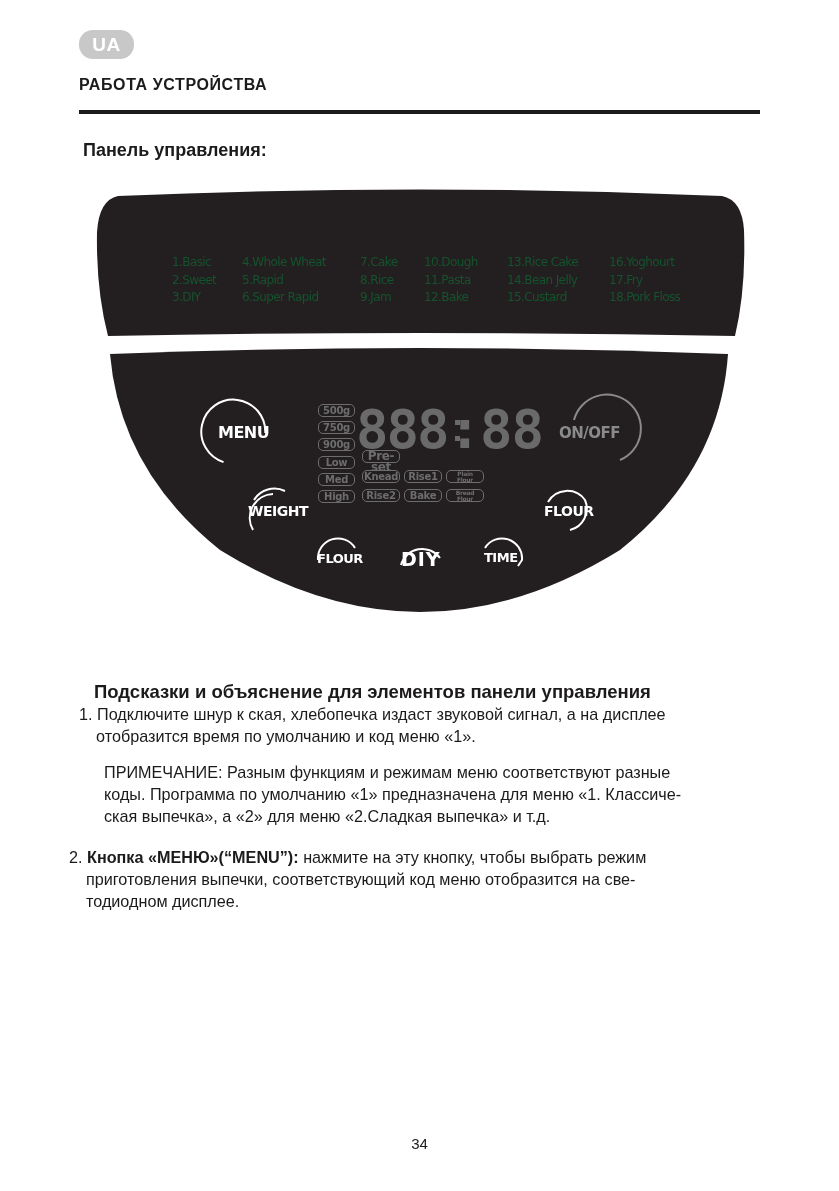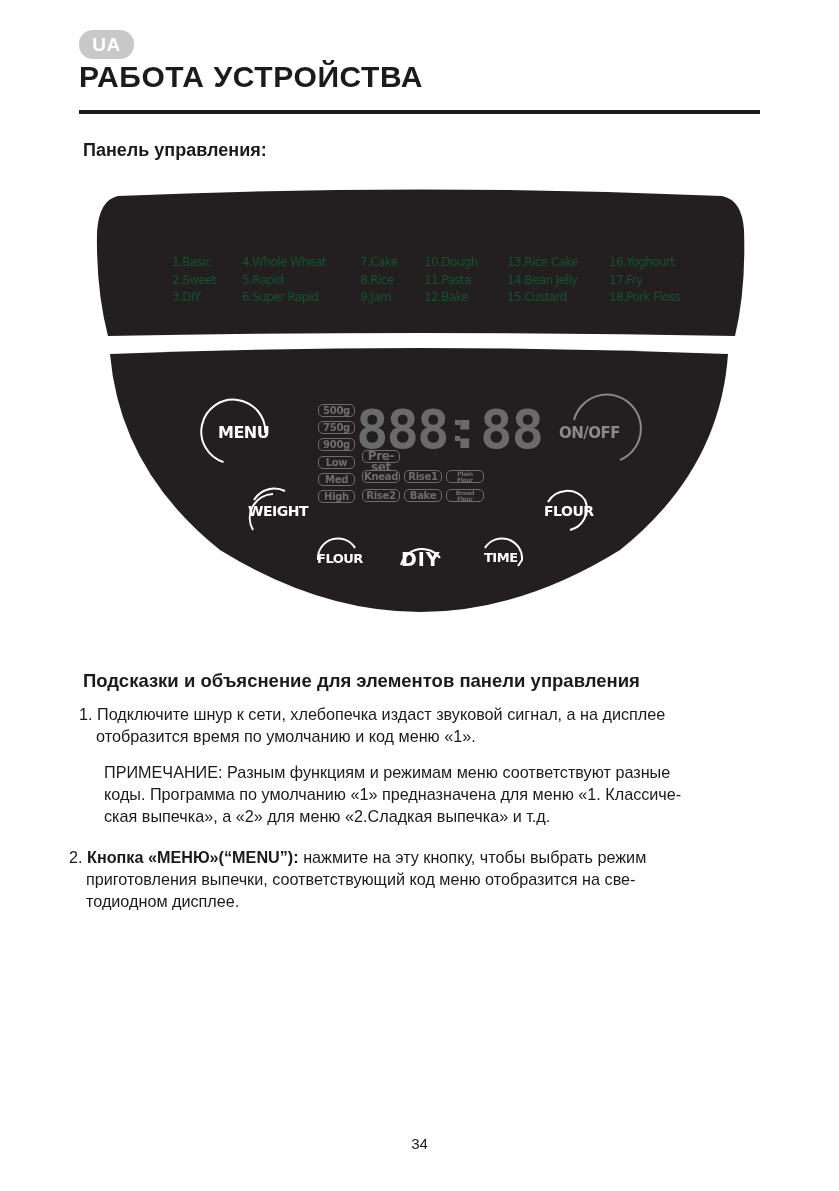--- a/index.html
+++ b/index.html
@@ -1,21 +1,21 @@
 <!DOCTYPE html>
 <html><head>
 <meta charset="utf-8">
 <style>
   html, body { margin: 0; padding: 0; background: #ffffff; }
   body { width: 839px; height: 1191px; position: relative; overflow: hidden;
          font-family: "Liberation Sans", "DejaVu Sans", sans-serif; color: #1c1a1b; }
   .badge { position: absolute; left: 79px; top: 30px; width: 55px; height: 29px;
            background: #c8c8c8; border-radius: 14px; color: #ffffff; font-weight: bold;
            font-size: 19px; line-height: 29px; text-align: center; letter-spacing: 0.5px; }
-  .title { position: absolute; left: 79px; top: 60px; font-size: 30px; font-weight: bold;
+  .title { position: absolute; left: 79px; top: 76px; font-size: 16px; font-weight: bold;
            letter-spacing: 0.6px; margin: 0; }
   .rule { position: absolute; left: 79px; top: 110px; width: 681px; height: 4px; background: #1c1a1b; }
   .subtitle { position: absolute; left: 79px; top: 136px; font-size: 18px; font-weight: bold; margin: 4px; }
 
   .panel-svg { position: absolute; left: 0; top: 0; }
   .menu-grid { position: absolute; top: 254px; left: 12px; width: 839px; height: 60px; color: #14532d;
                font-family: "DejaVu Sans", sans-serif; font-size: 12px; letter-spacing: -0.6px; }
   .menu-col { position: absolute; top: 0; line-height: 17.5px; }
   .menu-col div { white-space: nowrap; }
 
@@ -24,21 +24,21 @@
   .btn.gray { color: #8a8a8a; }
 
   .lcd-tag { position: absolute; border: 1.5px solid #6d6d6d; border-radius: 5px; color: #6d6d6d;
              font-family: "DejaVu Sans", sans-serif; font-weight: bold; font-size: 10px;
              text-align: center; height: 11px; line-height: 11px; box-sizing: content-box; letter-spacing: -0.3px; }
   .lcd-tag.stack { font-size: 6px; line-height: 5.5px; }
   .lcd-digits { position: absolute; left: 356px; top: 402px; color: #6a6a6a;
                 font-family: "DejaVu Sans Mono", monospace; font-weight: bold; font-size: 54px;
                 letter-spacing: -2px; line-height: 56px; }
 
-  .h2 { position: absolute; left: 79px; top: 666px; font-size: 18.5px; font-weight: bold; margin: 4px; }
+  .h2 { position: absolute; left: 79px; top: 666px; font-size: 18.5px; font-weight: bold; margin: 15px; }
   .p { position: absolute; font-size: 16.2px; line-height: 22px; margin: 0; }
   .p b { font-weight: bold; }
   .page-num { position: absolute; left: 0; width: 839px; top: 1135px; text-align: center; font-size: 15px; }
 </style>
 </head>
 <body>
 
 <div class="badge">UA</div>
 <h1 class="title">РАБОТА УСТРОЙСТВА</h1>
 <div class="rule"></div>
@@ -130,21 +130,21 @@
 </div>
 <div class="lcd-tag stack" style="left:446px; top:489px; width:36px;">
   <div>Bread</div>
   <div>Flour</div>
 </div>
 
 <h2 class="h2">Подсказки и объяснение для элементов панели управления</h2>
 
 <div class="p" style="left:79px; top:703px;">
   <span>1.</span>
-  <span>Подключите шнур к сети, хлебопечка издаст звуковой сигнал, а на дисплее</span><br>
+  <span>Подключите шнур к ская, хлебопечка издаст звуковой сигнал, а на дисплее</span><br>
   <span style="padding-left:17px;">отобразится время по умолчанию и код меню «1».</span>
 </div>
 
 <div class="p" style="left:104px; top:761px;">
   <span>ПРИМЕЧАНИЕ: Разным функциям и режимам меню соответствуют разные</span><br>
   <span>коды. Программа по умолчанию «1» предназначена для меню «1. Классиче-</span><br>
   <span>ская выпечка», а «2» для меню «2.Сладкая выпечка» и т.д.</span>
 </div>
 
 <div class="p" style="left:69px; top:846px;">

